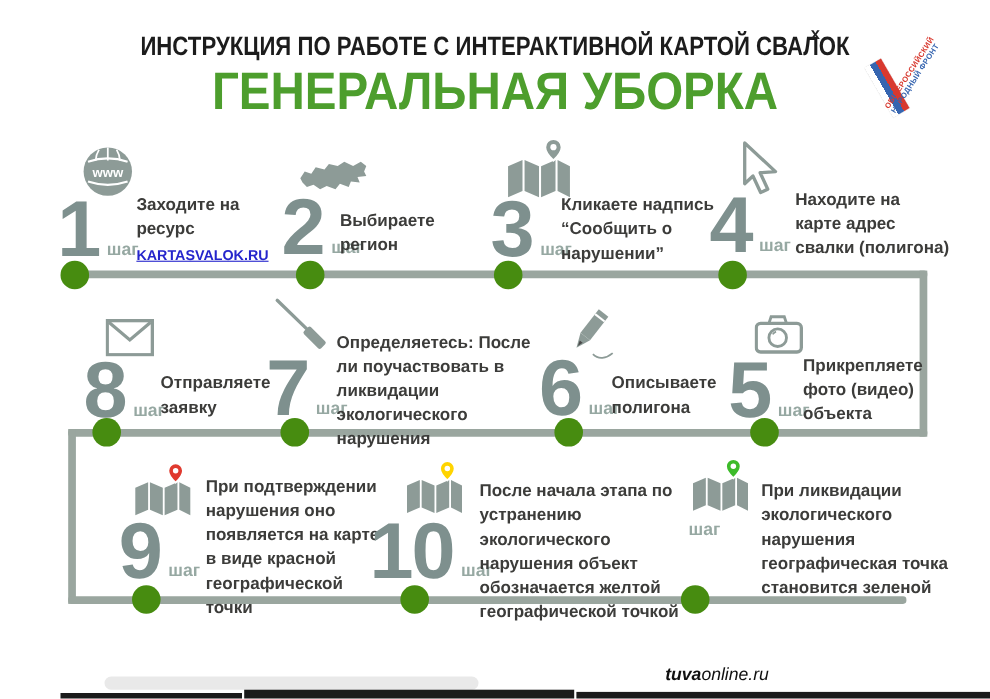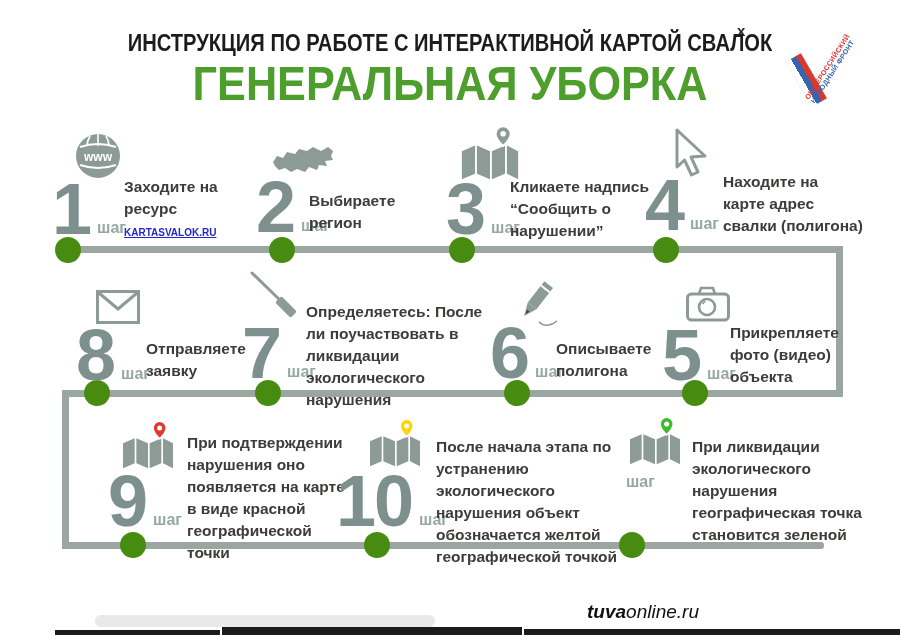--- a/index.html
+++ b/index.html
@@ -33,38 +33,38 @@
   .line-r3{left:62px;top:542px;width:762px;height:7px;border-radius:3px;}
   .dot{position:absolute;width:26px;height:26px;border-radius:50%;background:#478c10;z-index:2;}
 
   
   .step{position:absolute;z-index:3;}
   .icon{position:absolute;}
   .numwrap{position:absolute;display:flex;align-items:flex-end;gap:7px;}
   .num{font-size:72px;font-weight:bold;color:#7e908e;line-height:54px;letter-spacing:-2px;}
   .shag{font-size:16px;font-weight:bold;color:#96a8a2;line-height:15px;padding-bottom:1px;}
   .stext{position:absolute;font-size:15.5px;font-weight:bold;color:#3c3c3a;line-height:22px;}
-  .link{display:inline-block;margin-top:1px;font-size:10px;font-weight:bold;color:#2525cc;
+  .link{display:inline-block;margin-top:1px;font-size:13px;font-weight:bold;color:#2525cc;
     text-decoration:underline;white-space:nowrap;cursor:pointer;}
 
   
   .ic-s1{left:74px;top:132px;}   .nw-s1{left:52px;top:182px;}  .tx-s1{left:124px;top:176px;width:125px;}
   .ic-s2{left:270px;top:140px;}  .nw-s2{left:256px;top:180px;} .tx-s2{left:309px;top:190px;width:110px;}
   .ic-s3{left:460px;top:124px;}  .nw-s3{left:446px;top:182px;} .tx-s3{left:510px;top:176px;width:155px;}
   .ic-s4{left:672px;top:128px;}  .nw-s4{left:645px;top:178px;} .tx-s4{left:723px;top:171px;width:140px;}
   .ic-s8{left:96px;top:290px;}   .nw-s8{left:76px;top:328px;}  .tx-s8{left:146px;top:338px;width:120px;}
   .ic-s7{left:248px;top:270px;}  .nw-s7{left:242px;top:326px;} .tx-s7{left:306px;top:301px;width:195px;}
   .ic-s6{left:512px;top:280px;}  .nw-s6{left:490px;top:326px;} .tx-s6{left:556px;top:338px;width:120px;}
   .ic-s5{left:686px;top:286px;}  .nw-s5{left:662px;top:328px;} .tx-s5{left:730px;top:322px;width:120px;}
   .ic-s9{left:121px;top:420px;}  .nw-s9{left:108px;top:474px;} .tx-s9{left:187px;top:432px;width:165px;}
   .ic-s10{left:368px;top:418px;} .nw-s10{left:336px;top:474px;}.tx-s10{left:436px;top:436px;width:200px;}
   .ic-s11{left:628px;top:416px;} .nw-s11{left:626px;top:474px;}.tx-s11{left:692px;top:436px;width:175px;}
 
   
-  .watermark{position:absolute;right:14px;bottom:12px;font-size:19px;font-style:italic;color:#101010;z-index:5;}
+  .watermark{position:absolute;right:14px;bottom:12px;font-size:16px;font-style:italic;color:#101010;z-index:5;}
   .wm-bold{font-weight:bold;}
   .smudge{position:absolute;left:95px;bottom:8px;width:340px;height:12px;background:rgba(40,40,40,.10);
     border-radius:6px;}
   .bbar{position:absolute;bottom:0;background:#1b1b1b;}
   .bbar1{left:55px;width:165px;height:5px;}
   .bbar2{left:222px;width:300px;height:8px;}
   .bbar3{left:524px;width:376px;height:6px;}
 </style>
 </head>
 <body>

